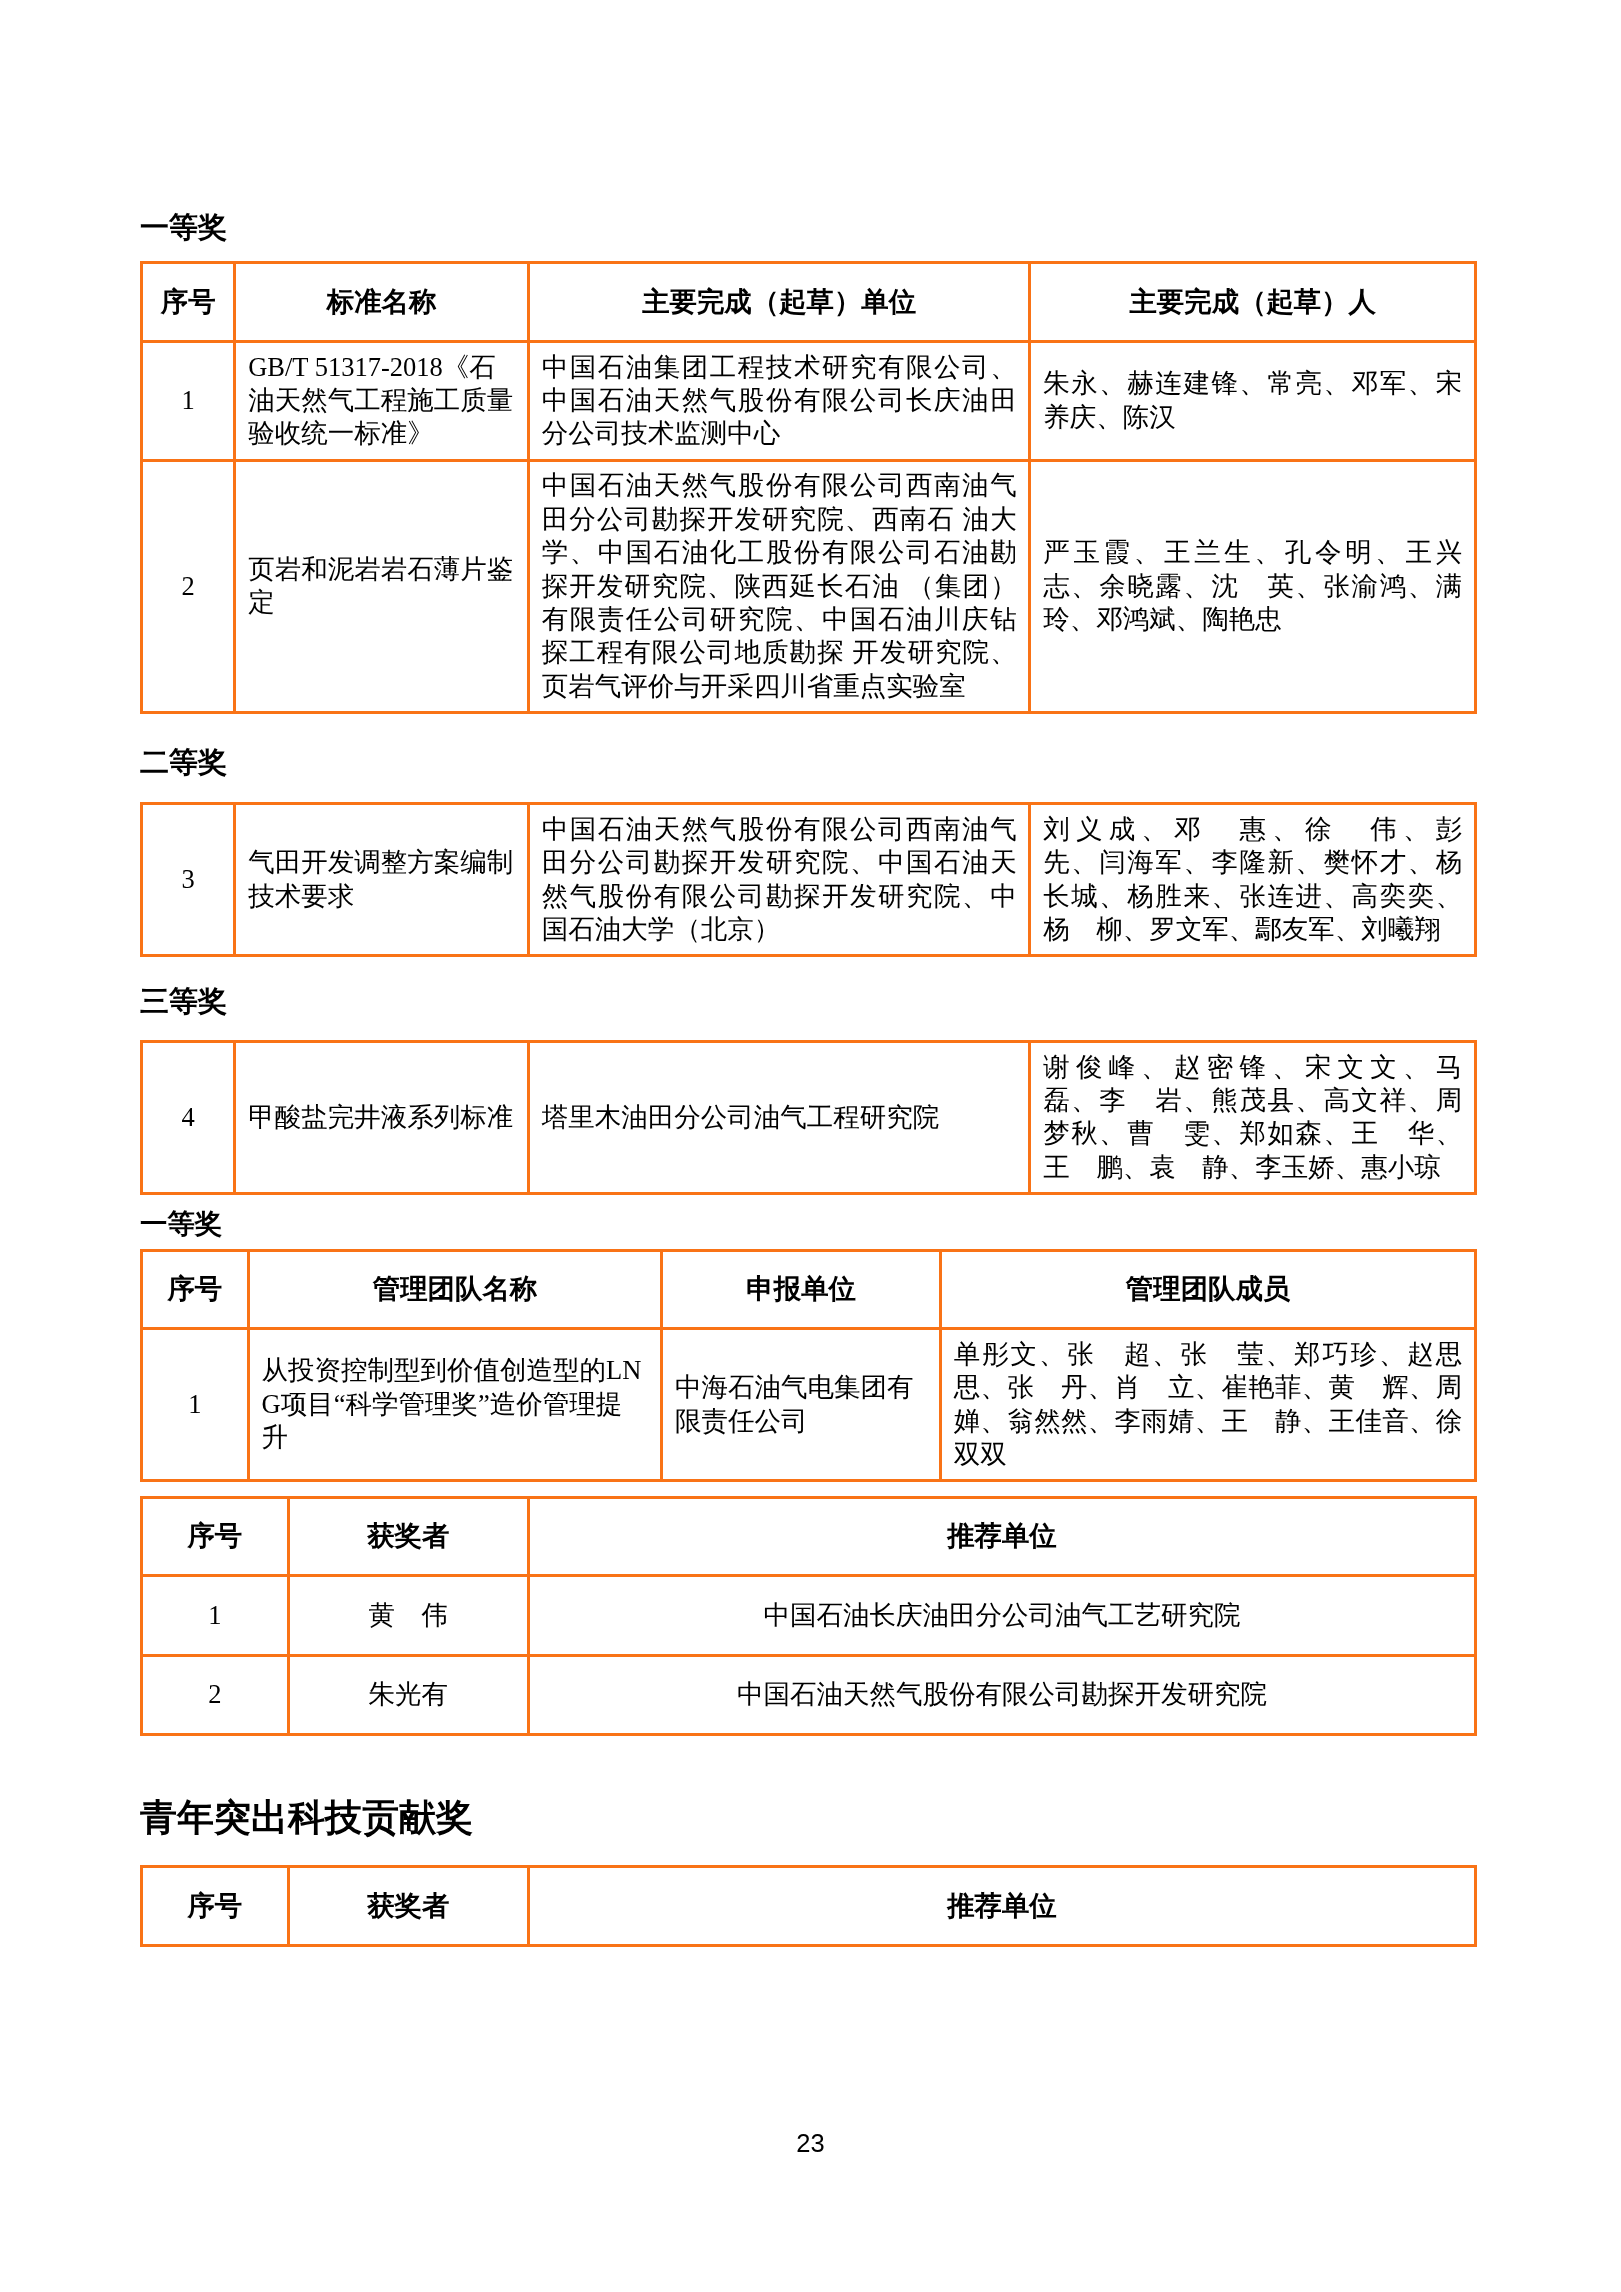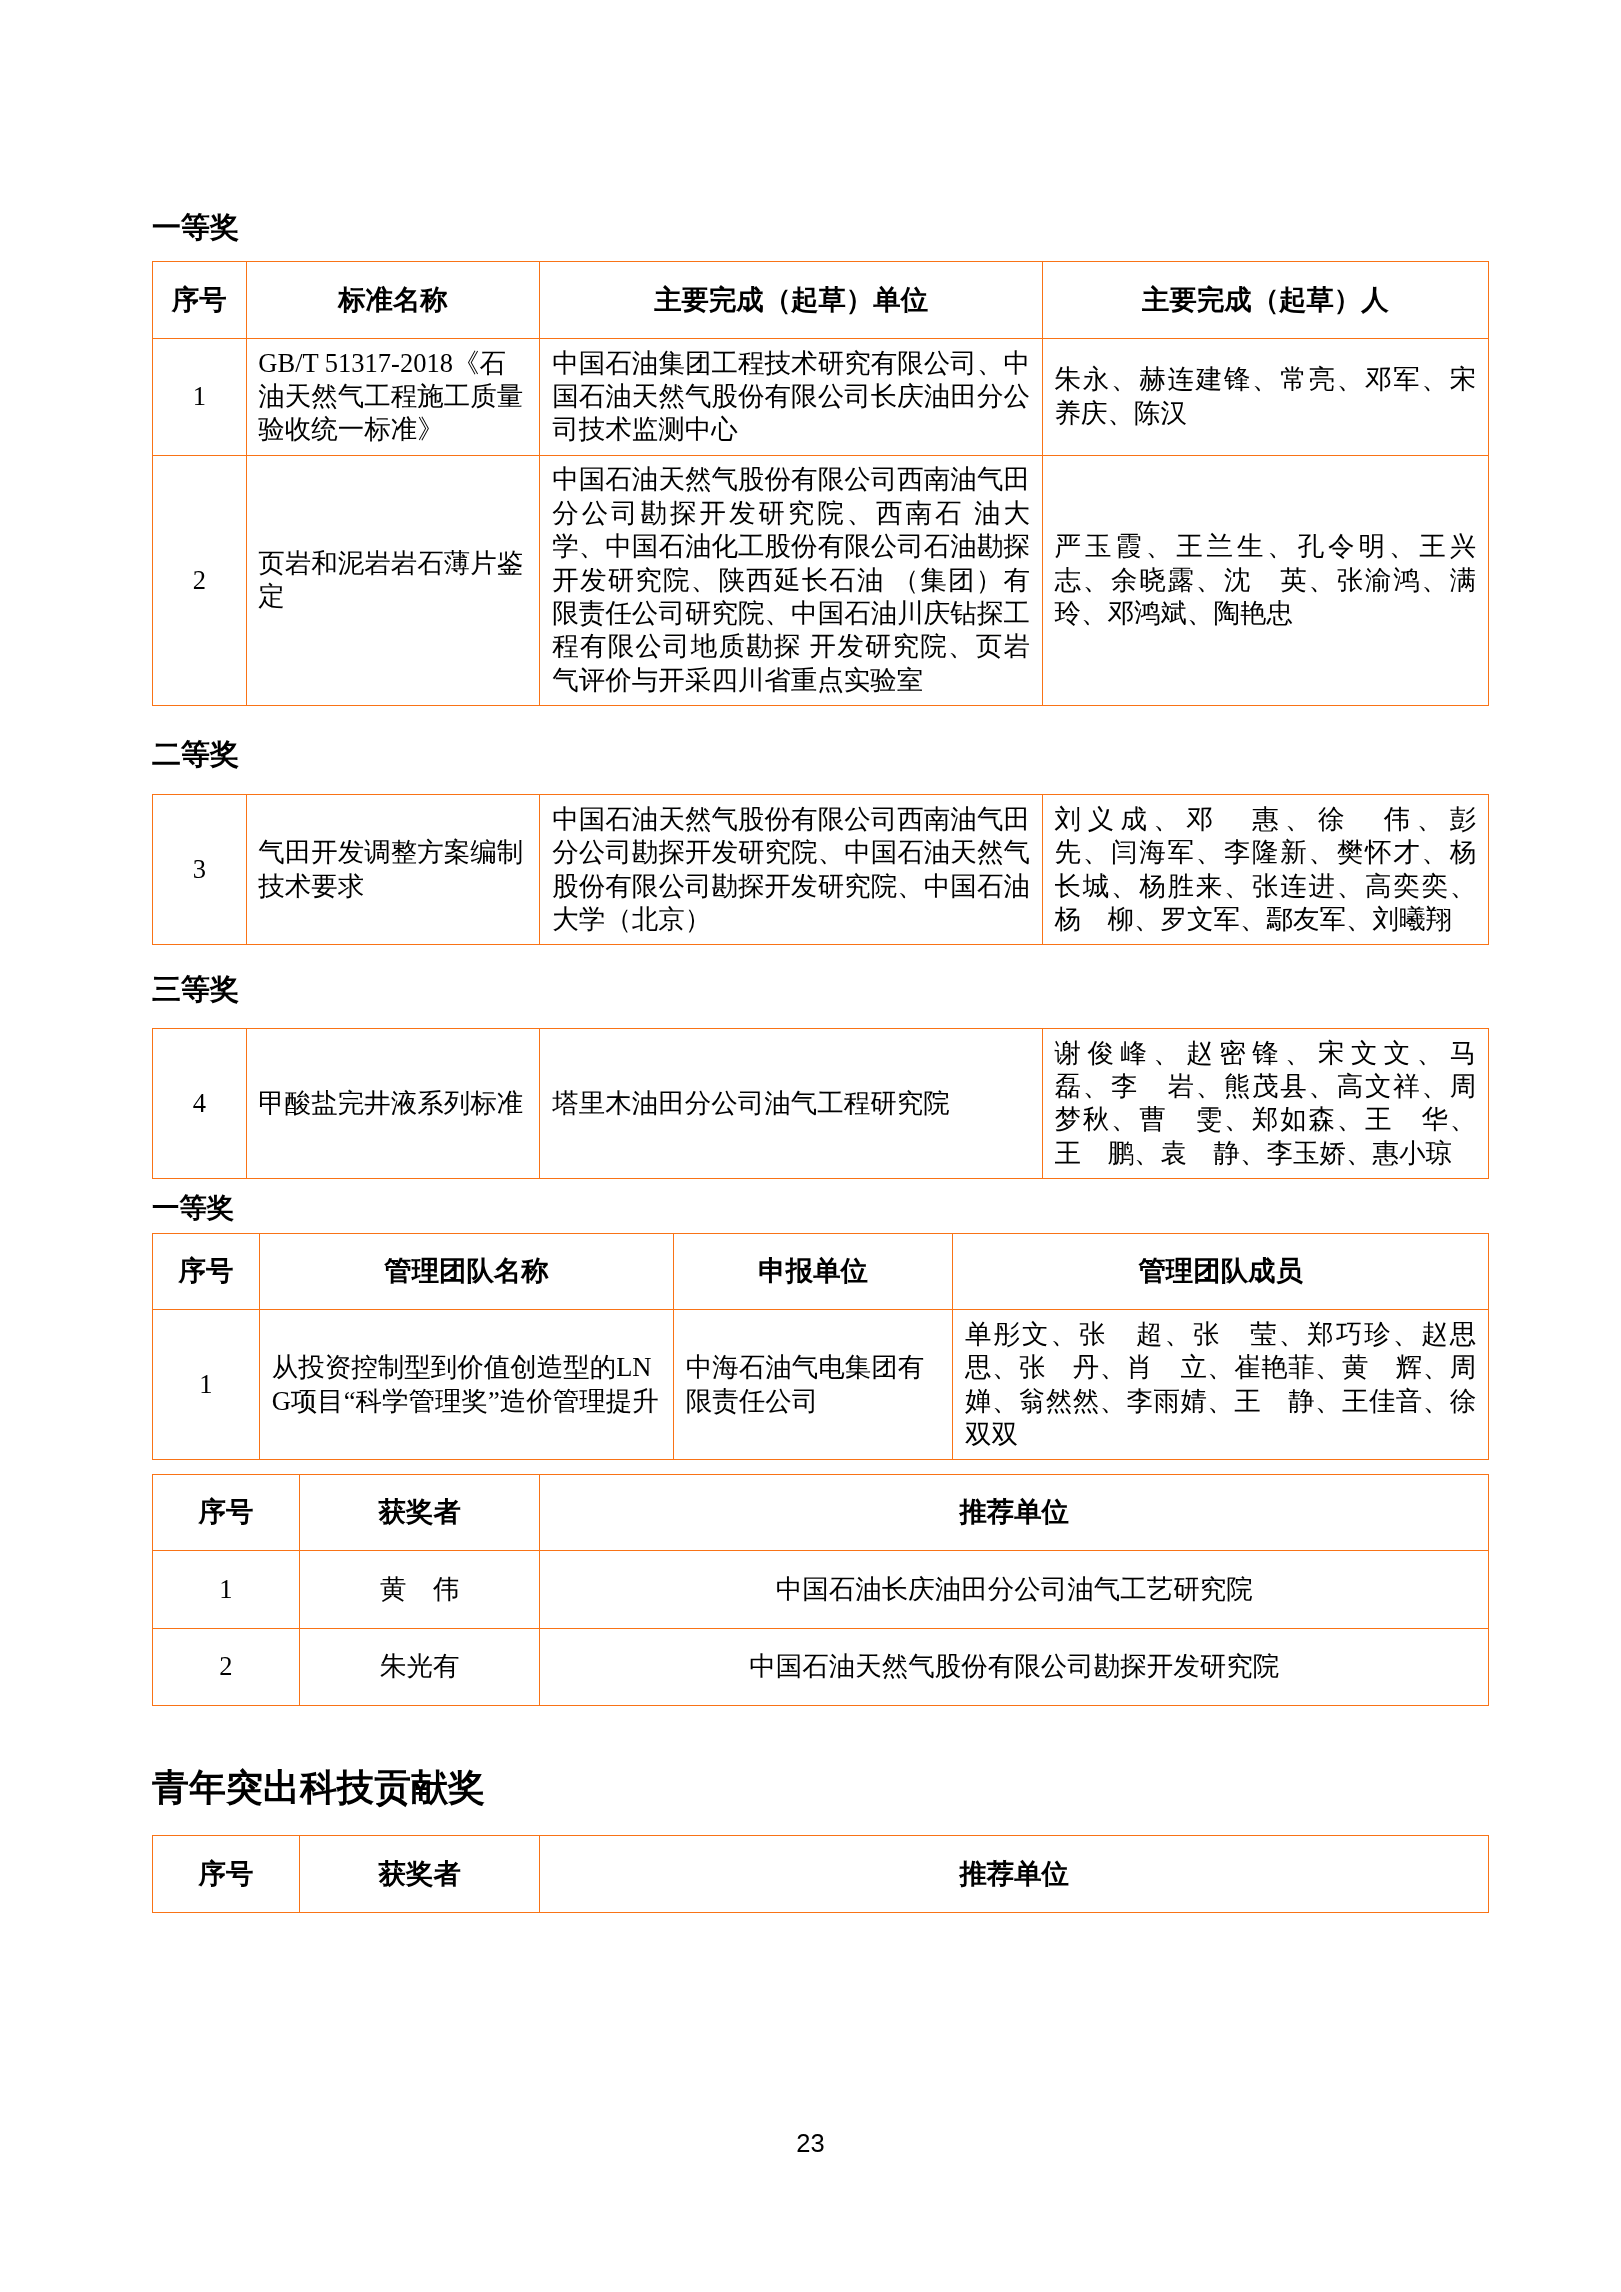--- a/index.html
+++ b/index.html
@@ -11,21 +11,21 @@
     width: 1621px;
     height: 2293px;
     position: relative;
     color: #000;
     font-family: "Liberation Serif", serif;
   }
   * { box-sizing: border-box; }
 
   .content {
     position: absolute;
-    left: 152px;
+    left: 140px;
     top: 0;
     width: 1337px;
   }
 
   
   .sub-label {
     font-family: "Liberation Sans", sans-serif;
     font-weight: bold;
     font-size: 29px;
     line-height: 1.1;
@@ -55,21 +55,21 @@
   .youth-table{ margin-top: 25.5px; }
 
   
   table.award-table {
     width: 100%;
     border-collapse: collapse;
     table-layout: fixed;
   }
   table.award-table th,
   table.award-table td {
-    border: 1px solid #f97316;
+    border: 3px solid #f97316;
     vertical-align: middle;
     word-break: break-all;
   }
   table.award-table th {
     font-family: "Liberation Sans", sans-serif;
     font-weight: bold;
     font-size: 27.4px;
     text-align: center;
     padding: 20.6px 5.9px;
     line-height: 1.25;

